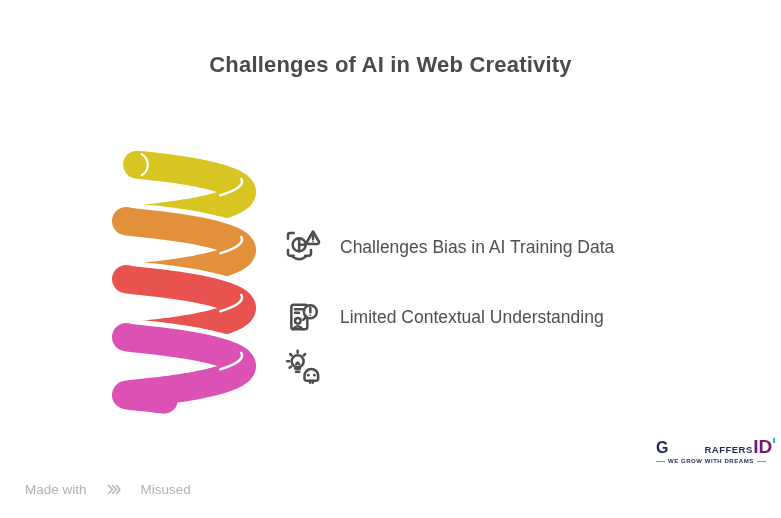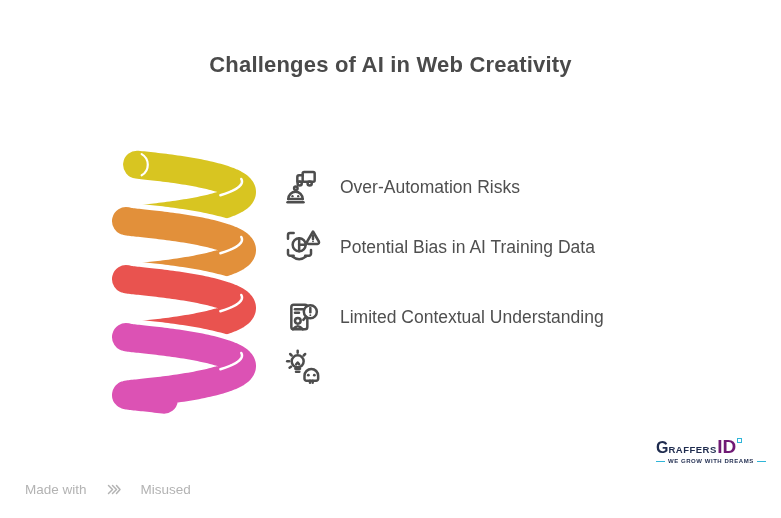--- a/index.html
+++ b/index.html
@@ -16,21 +16,21 @@
   .row3{top:287px;height:60px;gap:17px;}
   .row4{top:330px;height:74px;}
   .icon svg{stroke:#4d4d4d;fill:none;stroke-width:1.5;stroke-linecap:round;stroke-linejoin:round;}
   .icon svg .fl{fill:#4d4d4d;stroke:none;}
   .napkin{position:absolute;left:25px;top:482px;display:flex;align-items:center;gap:20px;
           color:#b3b3b3;font-size:13.5px;cursor:pointer;}
   .napkin svg{display:block;}
   .logo{position:absolute;left:656px;top:437px;width:100px;color:#1e2b4e;}
   .logo-row{display:flex;align-items:baseline;line-height:1;}
   .logo-g{font-size:16px;font-weight:800;}
-  .logo-raffers{font-size:9.5px;font-weight:800;letter-spacing:.5px;}
+  .logo-raffers{font-size:9.5px;font-weight:800;letter-spacing:.5px;padding-left:36px;}
   .logo-id{font-size:19px;font-weight:800;color:#701a75;margin-left:.5px;}
   .logo-mark{width:3px;height:3px;border:1px solid #2fb5d8;margin-left:1px;align-self:flex-start;margin-top:1px;}
   .tagline{display:flex;align-items:center;gap:3px;margin-top:2px;font-size:6px;
            letter-spacing:.55px;font-weight:700;color:#1e2b4e;white-space:nowrap;}
   .tagline .dash{flex:0 0 auto;width:9px;height:1px;background:#2fb5d8;}
 </style>
 </head>
 <body>
 
 <div class="canvas">
@@ -46,54 +46,37 @@
       <path d="M133.29,106.95 L133.67,107.76 L133.91,108.57 L134.00,109.39 L133.95,110.20 L133.75,111.01 L133.41,111.82 L132.92,112.62 L132.30,113.43 L131.53,114.23 L130.62,115.02 L129.58,115.81 L128.40,116.59 L127.10,117.36 L125.66,118.13 L124.10,118.88 L122.42,119.63 L120.62,120.37 L118.72,121.09 L116.70,121.81 L114.59,122.51 L112.37,123.19 " fill="none" stroke="#ffffff" stroke-width="2.5" stroke-linecap="round" stroke-linejoin="round"></path>
       <path d="M18.00,149.00 L18.07,149.11 L18.29,149.22 L18.65,149.34 L19.16,149.46 L19.80,149.58 L20.59,149.70 L21.52,149.83 L22.58,149.97 L23.77,150.11 L25.10,150.26 L26.55,150.42 L28.13,150.59 L29.83,150.76 L31.64,150.95 L33.56,151.15 L35.59,151.36 L37.72,151.59 L39.95,151.82 L42.26,152.08 L44.66,152.34 L47.14,152.62 L49.69,152.92 L52.31,153.23 L54.98,153.55 L57.71,153.90 L60.49,154.26 L63.30,154.63 L66.14,155.03 L69.01,155.44 L71.90,155.86 L74.79,156.31 L77.69,156.77 L80.59,157.25 L83.47,157.75 L86.34,158.27 L89.18,158.80 L91.98,159.35 L94.75,159.91 L97.47,160.50 L100.14,161.10 L102.74,161.71 L105.28,162.34 L107.75,162.99 L110.13,163.65 L112.43,164.32 L114.64,165.01 L116.76,165.71 L118.77,166.43 L120.67,167.15 L122.47,167.89 L124.14,168.64 L125.70,169.39 L127.13,170.16 L128.44,170.93 L129.61,171.71 L130.65,172.50 L131.55,173.30 L132.32,174.10 L132.94,174.90 L133.42,175.71 L133.76,176.51 L133.95,177.32 L134.00,178.14 L133.90,178.95 L133.66,179.76 L133.27,180.57 L132.74,181.37 L132.07,182.17 L131.26,182.97 L130.31,183.76 L129.23,184.55 L128.01,185.33 L126.66,186.10 L125.19,186.86 L123.59,187.62 L121.88,188.36 L120.05,189.09 L118.10,189.82 L116.06,190.52 L113.91,191.22 L111.67,191.91 L109.34,192.57 L106.93,193.23 L104.44,193.87 L101.87,194.50 L99.25,195.11 L96.56,195.70 L93.83,196.28 L91.04,196.84 L88.23,197.38 L85.38,197.91 L82.50,198.42 L79.62,198.91 L76.72,199.39 L73.82,199.84 L70.93,200.28 L68.04,200.70 L65.18,201.11 L62.35,201.50 L59.55,201.87 L56.79,202.22 L54.08,202.56 L51.42,202.88 L48.83,203.19 L46.30,203.48 L43.85,203.75 L41.47,204.01 L39.19,204.26 L36.99,204.49 L34.90,204.71 L32.90,204.92 L31.02,205.11 L29.24,205.30 L27.59,205.47 L26.05,205.64 L24.64,205.79 L23.36,205.94 L22.21,206.08 L21.19,206.21 L20.31,206.34 L19.57,206.47 L18.97,206.58 L18.51,206.70 L18.20,206.81 L18.03,206.93 " fill="none" stroke="#ffffff" stroke-width="38" stroke-linecap="round" stroke-linejoin="round"></path>
       <path d="M18.00,149.00 L18.07,149.11 L18.29,149.22 L18.65,149.34 L19.16,149.46 L19.80,149.58 L20.59,149.70 L21.52,149.83 L22.58,149.97 L23.77,150.11 L25.10,150.26 L26.55,150.42 L28.13,150.59 L29.83,150.76 L31.64,150.95 L33.56,151.15 L35.59,151.36 L37.72,151.59 L39.95,151.82 L42.26,152.08 L44.66,152.34 L47.14,152.62 L49.69,152.92 L52.31,153.23 L54.98,153.55 L57.71,153.90 L60.49,154.26 L63.30,154.63 L66.14,155.03 L69.01,155.44 L71.90,155.86 L74.79,156.31 L77.69,156.77 L80.59,157.25 L83.47,157.75 L86.34,158.27 L89.18,158.80 L91.98,159.35 L94.75,159.91 L97.47,160.50 L100.14,161.10 L102.74,161.71 L105.28,162.34 L107.75,162.99 L110.13,163.65 L112.43,164.32 L114.64,165.01 L116.76,165.71 L118.77,166.43 L120.67,167.15 L122.47,167.89 L124.14,168.64 L125.70,169.39 L127.13,170.16 L128.44,170.93 L129.61,171.71 L130.65,172.50 L131.55,173.30 L132.32,174.10 L132.94,174.90 L133.42,175.71 L133.76,176.51 L133.95,177.32 L134.00,178.14 L133.90,178.95 L133.66,179.76 L133.27,180.57 L132.74,181.37 L132.07,182.17 L131.26,182.97 L130.31,183.76 L129.23,184.55 L128.01,185.33 L126.66,186.10 L125.19,186.86 L123.59,187.62 L121.88,188.36 L120.05,189.09 L118.10,189.82 L116.06,190.52 L113.91,191.22 L111.67,191.91 L109.34,192.57 L106.93,193.23 L104.44,193.87 L101.87,194.50 L99.25,195.11 L96.56,195.70 L93.83,196.28 L91.04,196.84 L88.23,197.38 L85.38,197.91 L82.50,198.42 L79.62,198.91 L76.72,199.39 L73.82,199.84 L70.93,200.28 L68.04,200.70 L65.18,201.11 L62.35,201.50 L59.55,201.87 L56.79,202.22 L54.08,202.56 L51.42,202.88 L48.83,203.19 L46.30,203.48 L43.85,203.75 L41.47,204.01 L39.19,204.26 L36.99,204.49 L34.90,204.71 L32.90,204.92 L31.02,205.11 L29.24,205.30 L27.59,205.47 L26.05,205.64 L24.64,205.79 L23.36,205.94 L22.21,206.08 L21.19,206.21 L20.31,206.34 L19.57,206.47 L18.97,206.58 L18.51,206.70 L18.20,206.81 L18.03,206.93 " fill="none" stroke="#e9534f" stroke-width="28" stroke-linecap="round" stroke-linejoin="round"></path>
       <path d="M133.29,164.95 L133.67,165.76 L133.91,166.57 L134.00,167.39 L133.95,168.20 L133.75,169.01 L133.41,169.82 L132.92,170.62 L132.30,171.43 L131.53,172.23 L130.62,173.02 L129.58,173.81 L128.40,174.59 L127.10,175.36 L125.66,176.13 L124.10,176.88 L122.42,177.63 L120.62,178.37 L118.72,179.09 L116.70,179.81 L114.59,180.51 L112.37,181.19 " fill="none" stroke="#ffffff" stroke-width="2.5" stroke-linecap="round" stroke-linejoin="round"></path>
       <path d="M18.00,207.00 L18.07,207.11 L18.29,207.22 L18.65,207.34 L19.16,207.46 L19.80,207.58 L20.59,207.70 L21.52,207.83 L22.58,207.97 L23.77,208.11 L25.10,208.26 L26.55,208.42 L28.13,208.59 L29.83,208.76 L31.64,208.95 L33.56,209.15 L35.59,209.36 L37.72,209.59 L39.95,209.82 L42.26,210.08 L44.66,210.34 L47.14,210.62 L49.69,210.92 L52.31,211.23 L54.98,211.55 L57.71,211.90 L60.49,212.26 L63.30,212.63 L66.14,213.03 L69.01,213.44 L71.90,213.86 L74.79,214.31 L77.69,214.77 L80.59,215.25 L83.47,215.75 L86.34,216.27 L89.18,216.80 L91.98,217.35 L94.75,217.91 L97.47,218.50 L100.14,219.10 L102.74,219.71 L105.28,220.34 L107.75,220.99 L110.13,221.65 L112.43,222.32 L114.64,223.01 L116.76,223.71 L118.77,224.43 L120.67,225.15 L122.47,225.89 L124.14,226.64 L125.70,227.39 L127.13,228.16 L128.44,228.93 L129.61,229.71 L130.65,230.50 L131.55,231.30 L132.32,232.10 L132.94,232.90 L133.42,233.71 L133.76,234.51 L133.95,235.32 L134.00,236.14 L133.90,236.95 L133.66,237.76 L133.27,238.57 L132.74,239.37 L132.07,240.17 L131.26,240.97 L130.31,241.76 L129.23,242.55 L128.01,243.33 L126.66,244.10 L125.19,244.86 L123.59,245.62 L121.88,246.36 L120.05,247.09 L118.10,247.82 L116.06,248.52 L113.91,249.22 L111.67,249.91 L109.34,250.57 L106.93,251.23 L104.44,251.87 L101.87,252.50 L99.25,253.11 L96.56,253.70 L93.83,254.28 L91.04,254.84 L88.23,255.38 L85.38,255.91 L82.50,256.42 L79.62,256.91 L76.72,257.39 L73.82,257.84 L70.93,258.28 L68.04,258.70 L65.18,259.11 L62.35,259.50 L59.55,259.87 L56.79,260.22 L54.08,260.56 L51.42,260.88 L48.83,261.19 L46.30,261.48 L43.85,261.75 L41.47,262.01 L39.19,262.26 L36.99,262.49 L34.90,262.71 L32.90,262.92 L31.02,263.11 L29.24,263.30 L27.59,263.47 L26.05,263.64 L24.64,263.79 L23.36,263.94 L22.21,264.08 L21.19,264.21 L20.31,264.34 L19.57,264.47 L18.97,264.58 L18.51,264.70 L18.20,264.81 L18.03,264.93 L18.01,265.04 L18.13,265.15 L18.40,265.26 L18.81,265.38 L19.36,265.50 L20.05,265.62 L20.89,265.74 L21.86,265.88 L22.97,266.01 L24.21,266.16 L25.57,266.31 L27.07,266.47 L28.69,266.64 L30.42,266.83 L32.27,267.02 L34.23,267.22 L36.30,267.44 L38.46,267.67 L40.72,267.91 L43.06,268.16 L45.49,268.43 L47.99,268.72 L50.56,269.02 L53.20,269.33 L55.90,269.67 " fill="none" stroke="#ffffff" stroke-width="38" stroke-linecap="round" stroke-linejoin="round"></path>
       <path d="M18.00,207.00 L18.07,207.11 L18.29,207.22 L18.65,207.34 L19.16,207.46 L19.80,207.58 L20.59,207.70 L21.52,207.83 L22.58,207.97 L23.77,208.11 L25.10,208.26 L26.55,208.42 L28.13,208.59 L29.83,208.76 L31.64,208.95 L33.56,209.15 L35.59,209.36 L37.72,209.59 L39.95,209.82 L42.26,210.08 L44.66,210.34 L47.14,210.62 L49.69,210.92 L52.31,211.23 L54.98,211.55 L57.71,211.90 L60.49,212.26 L63.30,212.63 L66.14,213.03 L69.01,213.44 L71.90,213.86 L74.79,214.31 L77.69,214.77 L80.59,215.25 L83.47,215.75 L86.34,216.27 L89.18,216.80 L91.98,217.35 L94.75,217.91 L97.47,218.50 L100.14,219.10 L102.74,219.71 L105.28,220.34 L107.75,220.99 L110.13,221.65 L112.43,222.32 L114.64,223.01 L116.76,223.71 L118.77,224.43 L120.67,225.15 L122.47,225.89 L124.14,226.64 L125.70,227.39 L127.13,228.16 L128.44,228.93 L129.61,229.71 L130.65,230.50 L131.55,231.30 L132.32,232.10 L132.94,232.90 L133.42,233.71 L133.76,234.51 L133.95,235.32 L134.00,236.14 L133.90,236.95 L133.66,237.76 L133.27,238.57 L132.74,239.37 L132.07,240.17 L131.26,240.97 L130.31,241.76 L129.23,242.55 L128.01,243.33 L126.66,244.10 L125.19,244.86 L123.59,245.62 L121.88,246.36 L120.05,247.09 L118.10,247.82 L116.06,248.52 L113.91,249.22 L111.67,249.91 L109.34,250.57 L106.93,251.23 L104.44,251.87 L101.87,252.50 L99.25,253.11 L96.56,253.70 L93.83,254.28 L91.04,254.84 L88.23,255.38 L85.38,255.91 L82.50,256.42 L79.62,256.91 L76.72,257.39 L73.82,257.84 L70.93,258.28 L68.04,258.70 L65.18,259.11 L62.35,259.50 L59.55,259.87 L56.79,260.22 L54.08,260.56 L51.42,260.88 L48.83,261.19 L46.30,261.48 L43.85,261.75 L41.47,262.01 L39.19,262.26 L36.99,262.49 L34.90,262.71 L32.90,262.92 L31.02,263.11 L29.24,263.30 L27.59,263.47 L26.05,263.64 L24.64,263.79 L23.36,263.94 L22.21,264.08 L21.19,264.21 L20.31,264.34 L19.57,264.47 L18.97,264.58 L18.51,264.70 L18.20,264.81 L18.03,264.93 L18.01,265.04 L18.13,265.15 L18.40,265.26 L18.81,265.38 L19.36,265.50 L20.05,265.62 L20.89,265.74 L21.86,265.88 L22.97,266.01 L24.21,266.16 L25.57,266.31 L27.07,266.47 L28.69,266.64 L30.42,266.83 L32.27,267.02 L34.23,267.22 L36.30,267.44 L38.46,267.67 L40.72,267.91 L43.06,268.16 L45.49,268.43 L47.99,268.72 L50.56,269.02 L53.20,269.33 L55.90,269.67 " fill="none" stroke="#dc52b4" stroke-width="28" stroke-linecap="round" stroke-linejoin="round"></path>
       <path d="M133.29,222.95 L133.67,223.76 L133.91,224.57 L134.00,225.39 L133.95,226.20 L133.75,227.01 L133.41,227.82 L132.92,228.62 L132.30,229.43 L131.53,230.23 L130.62,231.02 L129.58,231.81 L128.40,232.59 L127.10,233.36 L125.66,234.13 L124.10,234.88 L122.42,235.63 L120.62,236.37 L118.72,237.09 L116.70,237.81 L114.59,238.51 L112.37,239.19 " fill="none" stroke="#ffffff" stroke-width="2.5" stroke-linecap="round" stroke-linejoin="round"></path>
       <path d="M 33.65 24.10 A 12.2 12.2 0 0 1 33.65 45.27" fill="none" stroke="#ffffff" stroke-width="2.2" stroke-linecap="round" stroke-linejoin="round"></path>
     </svg>
 
-  <div class="item row1">
-    <span class="icon">
-      <svg width="40" height="40" viewBox="0 0 24 24">
-        <rect x="11.8" y="3" width="7.2" height="5.8" rx="0.9"></rect>
-        <path d="M11.8 5 H9.6 a1 1 0 0 0 -1 1 v2.9 h3.2"></path>
-        <circle cx="10" cy="9.9" r="1.25"></circle>
-        <circle cx="16" cy="9.9" r="1.25"></circle>
-        <circle cx="7.7" cy="12.8" r="1.05"></circle>
-        <path d="M3.2 19.2 a4.3 4.3 0 0 1 8.6 0"></path>
-        <path d="M3.2 19.2 h8.6"></path>
-        <path d="M2.7 21.2 h9.6"></path>
-        <circle class="fl" cx="5.7" cy="17.5" r="0.7"></circle>
-        <circle class="fl" cx="9.1" cy="17.5" r="0.7"></circle>
-      </svg>
-    </span>
-    <span class="label">Over-Automation Risks</span>
-  </div>
 
   <div class="item row2">
     <span class="icon">
       <svg width="40" height="40" viewBox="0 0 24 24">
         <path d="M3 7 v-2.2 a1.2 1.2 0 0 1 1.2 -1.2 h2.2"></path>
         <path d="M3 13.8 v2.2 a1.2 1.2 0 0 0 1.2 1.2 h2.2"></path>
         <path d="M13.3 17.2 h2.3 a1.2 1.2 0 0 0 1.2 -1.2 v-2.2"></path>
         <circle cx="9.7" cy="10.7" r="3.9"></circle>
         <path d="M9.7 6.8 v7.8"></path>
         <path d="M9.7 10.7 h3.9"></path>
         <path d="M5.4 17.6 q4.3 3.4 8.6 0"></path>
         <path d="M18 2.7 l3.5 6 a0.95 0.95 0 0 1 -0.82 1.43 h-5.36 a0.95 0.95 0 0 1 -0.82 -1.43 z"></path>
         <path d="M18 5.1 v2.1"></path>
         <circle class="fl" cx="18" cy="8.6" r="0.55"></circle>
       </svg>
     </span>
-    <span class="label">Potential Bias in AI Training Data</span>
+    <span class="label">Challenges Bias in AI Training Data</span>
   </div>
 
   <div class="item row3">
     <span class="icon">
       <svg width="40" height="40" viewBox="0 0 24 24">
         <rect x="5" y="4.6" width="9.6" height="14.8" rx="1.4"></rect>
         <path d="M7.2 7.4 h5.2"></path>
         <path d="M7.2 9.5 h2.4"></path>
         <circle cx="16.4" cy="8.8" r="3.9" fill="#fff"></circle>
         <path d="M13.9 11.8 l-1.7 1.9"></path>

